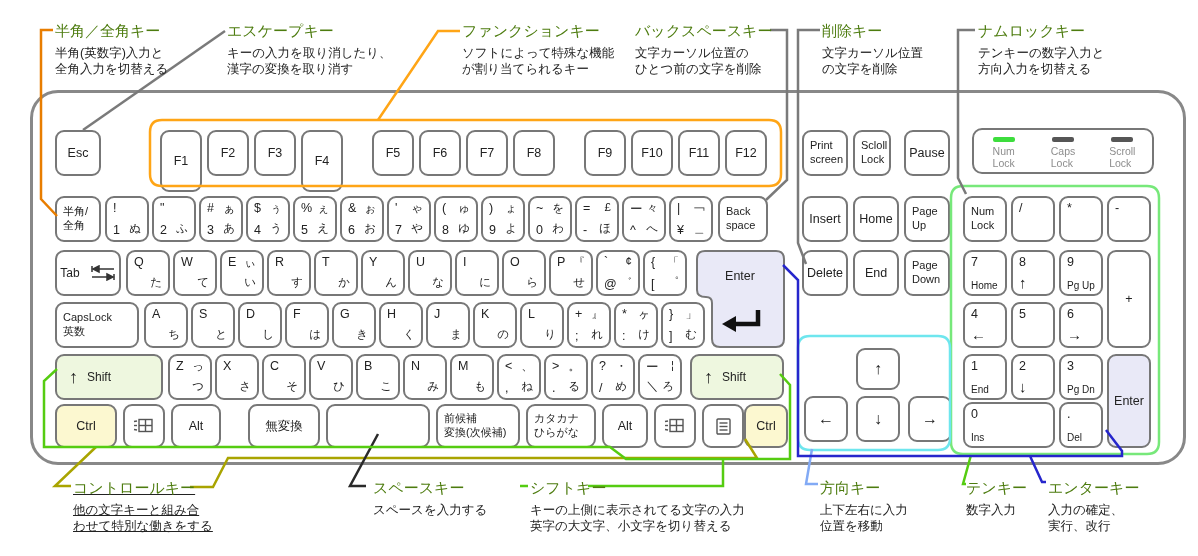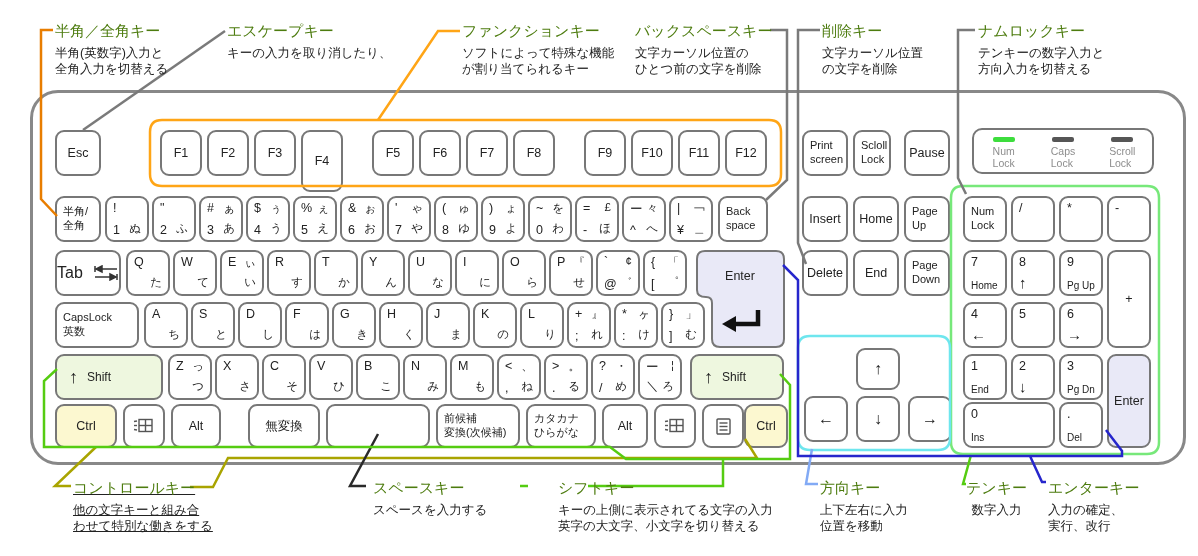--- a/index.html
+++ b/index.html
@@ -20,21 +20,21 @@
       font-size:11px;line-height:1.25;color:#222;white-space:nowrap;}
   .tl{position:absolute;top:3px;left:6px;font-size:12.5px;}
   .tr{position:absolute;top:3px;right:6px;font-size:11.5px;}
   .bl{position:absolute;bottom:3px;left:6px;font-size:12.5px;}
   .br{position:absolute;bottom:4px;right:6px;font-size:11.5px;}
   .sub{font-size:10px !important;}
   .arr{font-size:15px !important;font-weight:bold;}
   .shiftkey{position:absolute;inset:0;display:flex;align-items:center;padding-left:12px;gap:9px;}
   .shiftkey .uparr{font-size:18px;font-weight:bold;}
   .shiftkey .slabel{font-size:12px;}
-  .tabkey{position:absolute;inset:0;display:flex;align-items:center;justify-content:center;gap:10px;font-size:16px;}
+  .tabkey{position:absolute;inset:0;display:flex;align-items:center;justify-content:center;gap:10px;font-size:12px;}
   #indicator{position:absolute;left:972px;top:128px;width:182px;height:46px;box-sizing:border-box;
              border:2px solid #777;border-radius:10px;background:#fff;z-index:10;display:flex;}
   .ind{flex:1;position:relative;padding-top:7px;text-align:center;}
   .led{display:block;margin:0 auto 3px auto;width:22px;height:5px;border-radius:2px;}
   .indlabel{font-size:10.5px;line-height:1.15;color:#8d8d8d;text-align:left;display:inline-block;}
   .ann{position:absolute;z-index:45;white-space:nowrap;}
   .ann .t{font-size:15px;color:#4d7c0f;margin-bottom:4px;}
   .ann .d{font-size:12.5px;color:#222;line-height:1.3;}
   svg text{font-family:"Liberation Sans","DejaVu Sans",sans-serif;}
 </style>
@@ -57,21 +57,21 @@
       <path d="M378,434 L350,486 H366" fill="none" stroke="#2a2a2a" stroke-width="2.5"></path>
       <path d="M57,369 L44,381 V447 H610 L626,459 H790 V385 L780,374 M723,459 V486 H588 M520,486 H528" fill="none" stroke="#55cc11" stroke-width="2.5"></path>
       <path d="M812,449 L806,484 H818" fill="none" stroke="#82aaf5" stroke-width="2.5"></path>
       <path d="M971,455 L963,484 H966" fill="none" stroke="#55cc11" stroke-width="2.5"></path>
       <path d="M783,265 L798,280 V456 H1122 V451 L1106,430 M1030,456 L1042,482 H1046" fill="none" stroke="#2626cc" stroke-width="2.5"></path>
     </svg>
   <div id="keys-mount">
       <div class="key" style="left: 55px; top: 130px; width: 46px; height: 46px;">
         <div class="kc">Esc</div>
       </div>
-      <div class="key" style="left: 160px; top: 130px; width: 42px; height: 46px;">
+      <div class="key" style="left: 160px; top: 130px; width: 42px; height: 62px;">
         <div class="kc">F1</div>
       </div>
       <div class="key" style="left: 207px; top: 130px; width: 42px; height: 46px;">
         <div class="kc">F2</div>
       </div>
       <div class="key" style="left: 254px; top: 130px; width: 42px; height: 46px;">
         <div class="kc">F3</div>
       </div>
       <div class="key" style="left: 301px; top: 130px; width: 42px; height: 62px;">
         <div class="kc">F4</div>
@@ -581,20 +581,21 @@
     </div>
   <div id="ann-mount">
       <div class="ann" style="left: 55px; top: 22px;">
         <div class="t">半角／全角キー</div>
         <div class="d">半角(英数字)入力と</div>
         <div class="d">全角入力を切替える</div>
       </div>
       <div class="ann" style="left: 227px; top: 22px;">
         <div class="t">エスケープキー</div>
         <div class="d">キーの入力を取り消したり、</div>
+        <div class="d">漢字の変換を取り消す</div>
       </div>
       <div class="ann" style="left: 462px; top: 22px;">
         <div class="t">ファンクションキー</div>
         <div class="d">ソフトによって特殊な機能</div>
         <div class="d">が割り当てられるキー</div>
       </div>
       <div class="ann" style="left: 635px; top: 22px;">
         <div class="t">バックスペースキー</div>
         <div class="d">文字カーソル位置の</div>
         <div class="d">ひとつ前の文字を削除</div>
@@ -611,31 +612,31 @@
       </div>
       <div class="ann" style="left: 73px; top: 479px; text-decoration: underline;">
         <div class="t">コントロールキー</div>
         <div class="d">他の文字キーと組み合</div>
         <div class="d">わせて特別な働きをする</div>
       </div>
       <div class="ann" style="left: 373px; top: 479px;">
         <div class="t">スペースキー</div>
         <div class="d">スペースを入力する</div>
       </div>
-      <div class="ann" style="left: 530px; top: 479px; margin-left: 28px;">
+      <div class="ann" style="left: 530px; top: 479px;">
         <div class="t">シフトキー</div>
         <div class="d">キーの上側に表示されてる文字の入力</div>
         <div class="d">英字の大文字、小文字を切り替える</div>
       </div>
       <div class="ann" style="left: 820px; top: 479px;">
         <div class="t">方向キー</div>
         <div class="d">上下左右に入力</div>
         <div class="d">位置を移動</div>
       </div>
-      <div class="ann" style="left: 966px; top: 479px; text-align: center;">
+      <div class="ann" style="left: 966px; top: 479px;">
         <div class="t">テンキー</div>
         <div class="d">数字入力</div>
       </div>
       <div class="ann" style="left: 1048px; top: 479px;">
         <div class="t">エンターキー</div>
         <div class="d">入力の確定、</div>
         <div class="d">実行、改行</div>
       </div>
     </div>
 </div>

